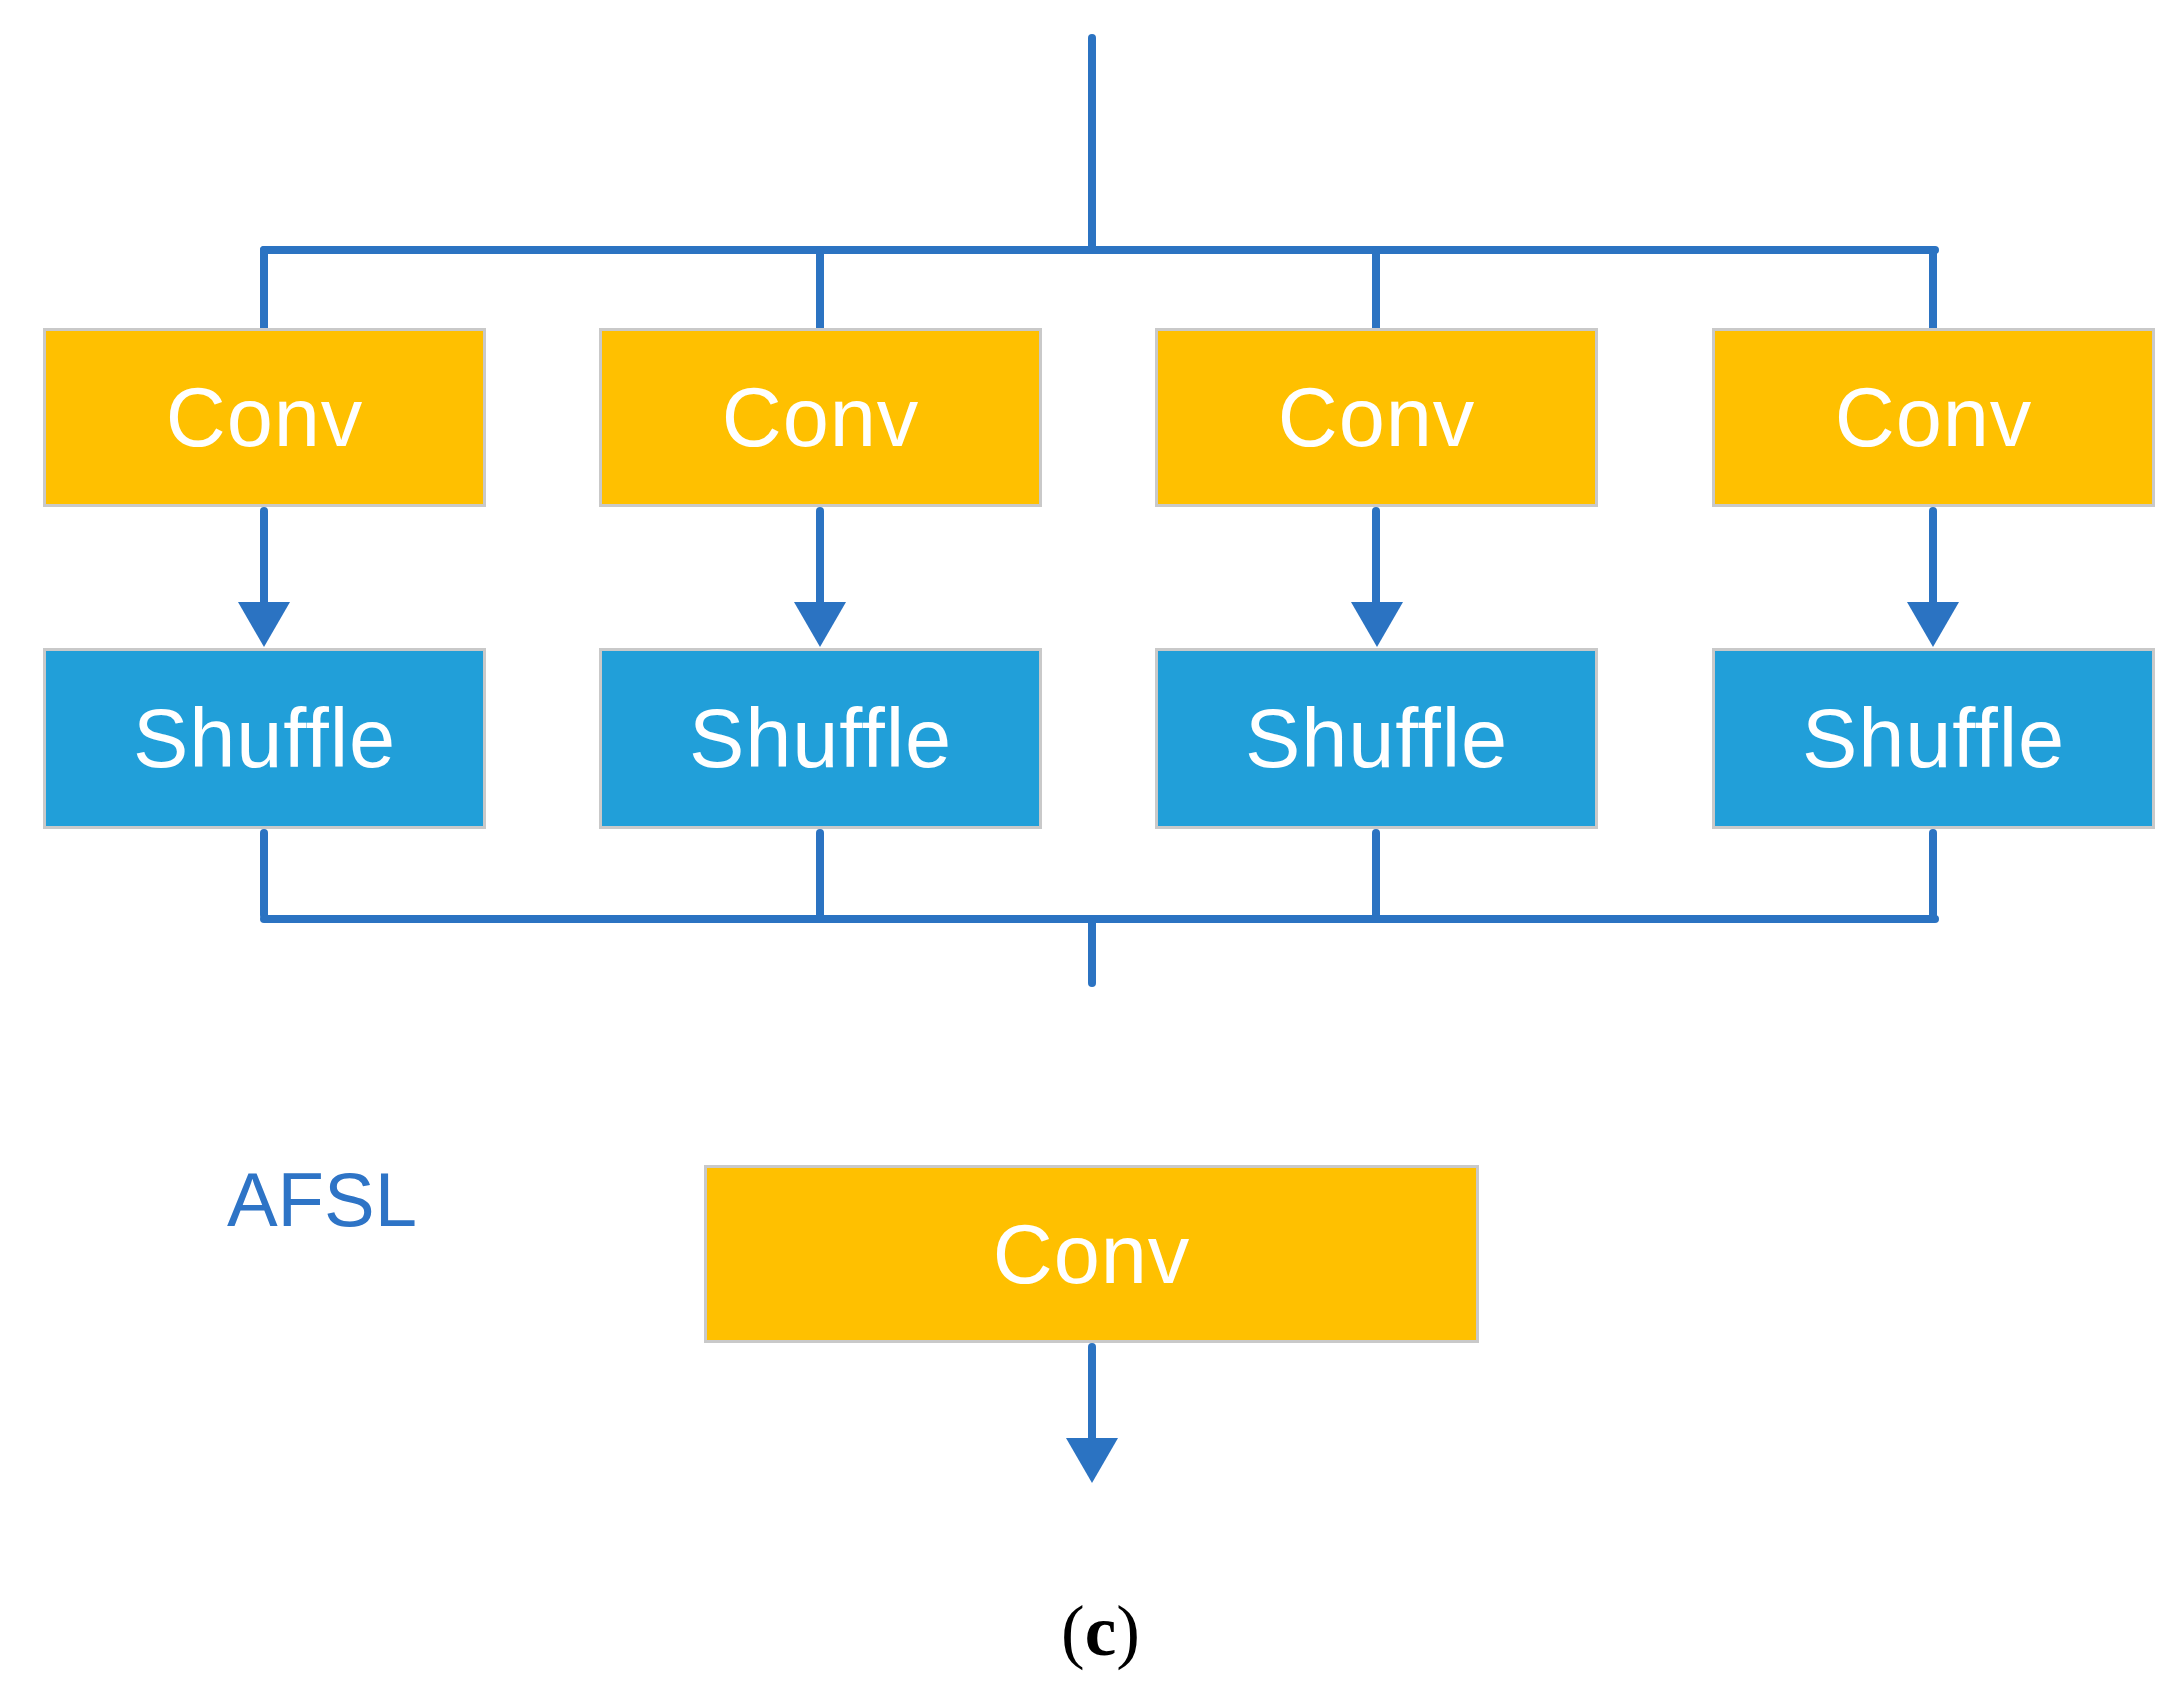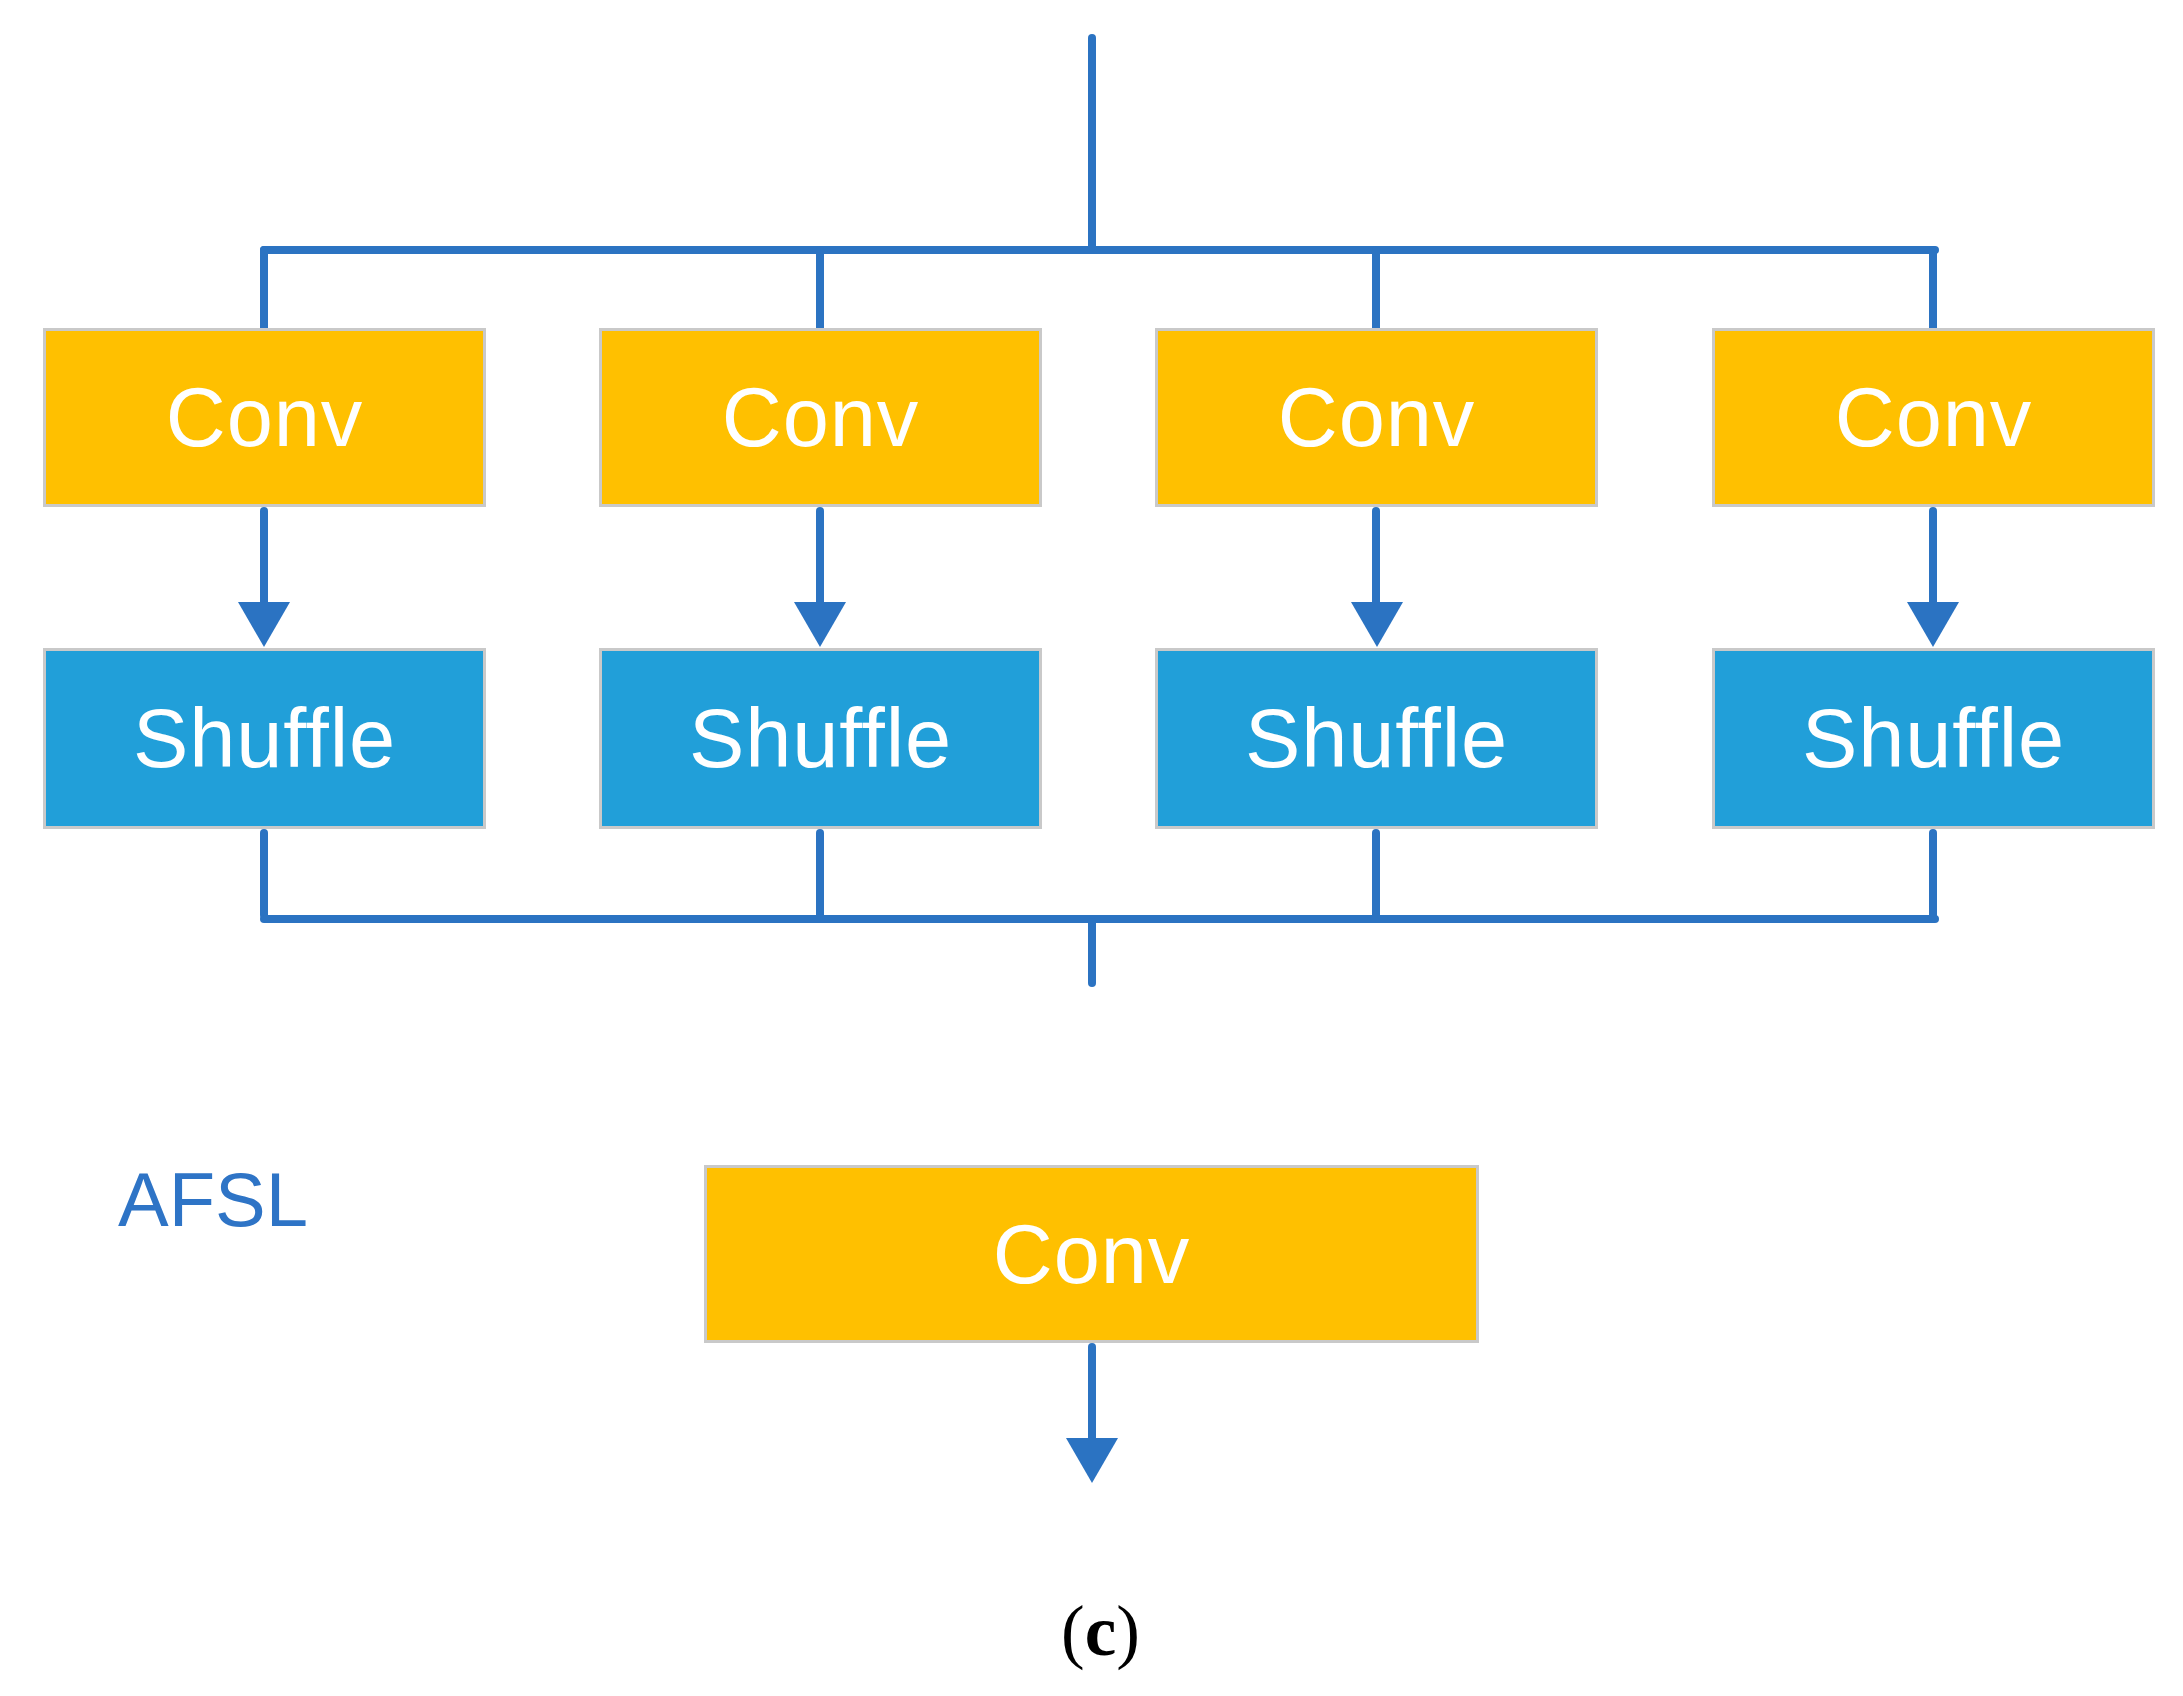--- a/index.html
+++ b/index.html
@@ -41,21 +41,21 @@
     border-right:26px solid transparent;
     border-top:45px solid var(--line-blue);
   }
   
   .col1{left:43px;}  .col2{left:599px;}  .col3{left:1155px;}  .col4{left:1712px;}
   .row-conv{top:328px;width:443px;height:179px;}
   .row-shuffle{top:648px;width:443px;height:181px;}
   .afsl{
     position:absolute;left:118px;top:1158px;width:299px;height:83px;
     color:var(--afsl-text);font-size:76px;line-height:83px;
-    text-align:left;
+    text-align:right;
   }
   .caption{
     position:absolute;left:965px;top:1590px;width:271px;
     text-align:center;color:var(--caption-text);
     font-family:"Liberation Serif", serif;
     font-size:71px;line-height:83px;
   }
   .caption .bold{font-weight:bold;}
 </style>
 </head>

